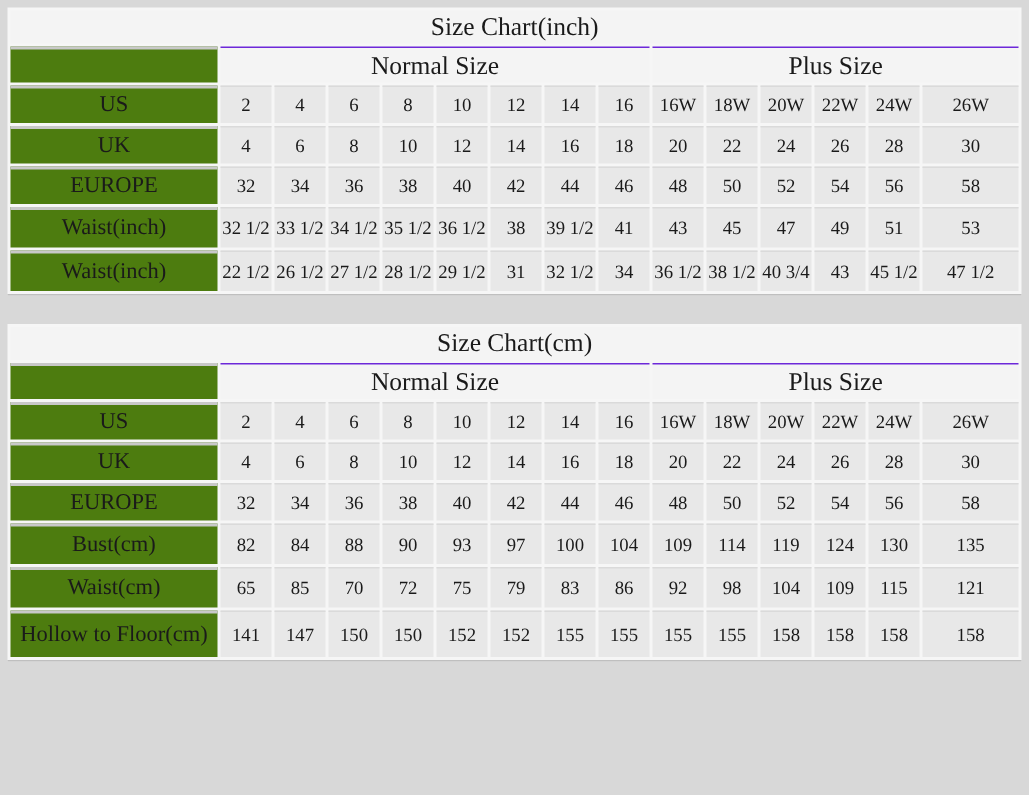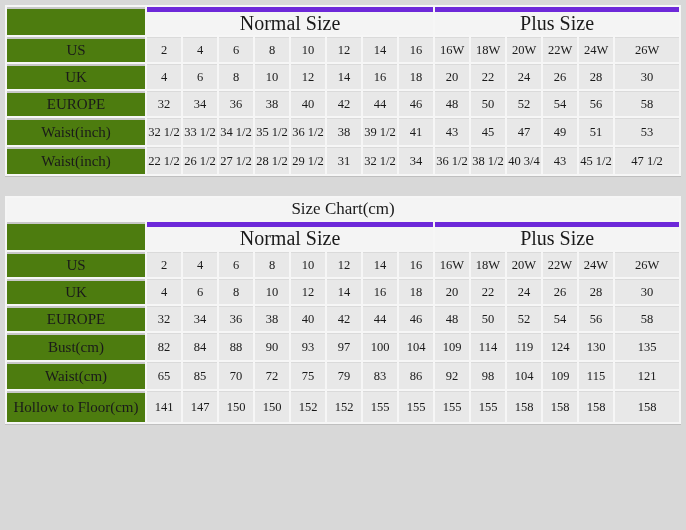--- a/index.html
+++ b/index.html
@@ -28,21 +28,21 @@
   td {
     padding: 0;
     text-align: center;
     vertical-align: middle;
     white-space: nowrap;
   }
   td.head  { background: #f4f4f4; }
   td.val   { background: #e8e8e8; font-size: 12.5px; border-top: 1px solid #dadada; }
   td.lbl   { background: #4d7c0f; font-size: 15px;   border-top: 2px solid #c8c8c8; }
   td.title { font-size: 17px; border-top: none; }
-  td.group { font-size: 20px; border-top: 5px solid #6d28d9; }
+  td.group { font-size: 17px; border-top: 1px solid #6d28d9; }
   tr.r-title td { height: 22px; }
   tr.r-group td { height: 24px; }
   tr.r0 td, tr.r1 td, tr.r2 td { height: 25px; }
   tr.r3 td, tr.r4 td { height: 27px; }
   tr.r5 td { height: 29px; }
   tr.r6 td { height: 31px; }
 </style>
 </head>
 <body>
 
@@ -59,20 +59,23 @@
         <col class="c-val">
         <col class="c-val">
         <col class="c-val">
         <col class="c-val">
         <col class="c-val">
         <col class="c-val">
         <col class="c-val">
         <col class="c-last">
       </colgroup>
       <tbody>
+        <tr class="r-title">
+          <td class="head title" colspan="15">Size Chart(inch)</td>
+        </tr>
         <tr class="r-group">
           <td class="head lbl"></td>
           <td class="head group" colspan="8">Normal Size</td>
           <td class="head group" colspan="6">Plus Size</td>
         </tr>
         <tr class="r-data r0">
           <td class="head lbl">US</td>
           <td class="val">2</td>
           <td class="val">4</td>
           <td class="val">6</td>

